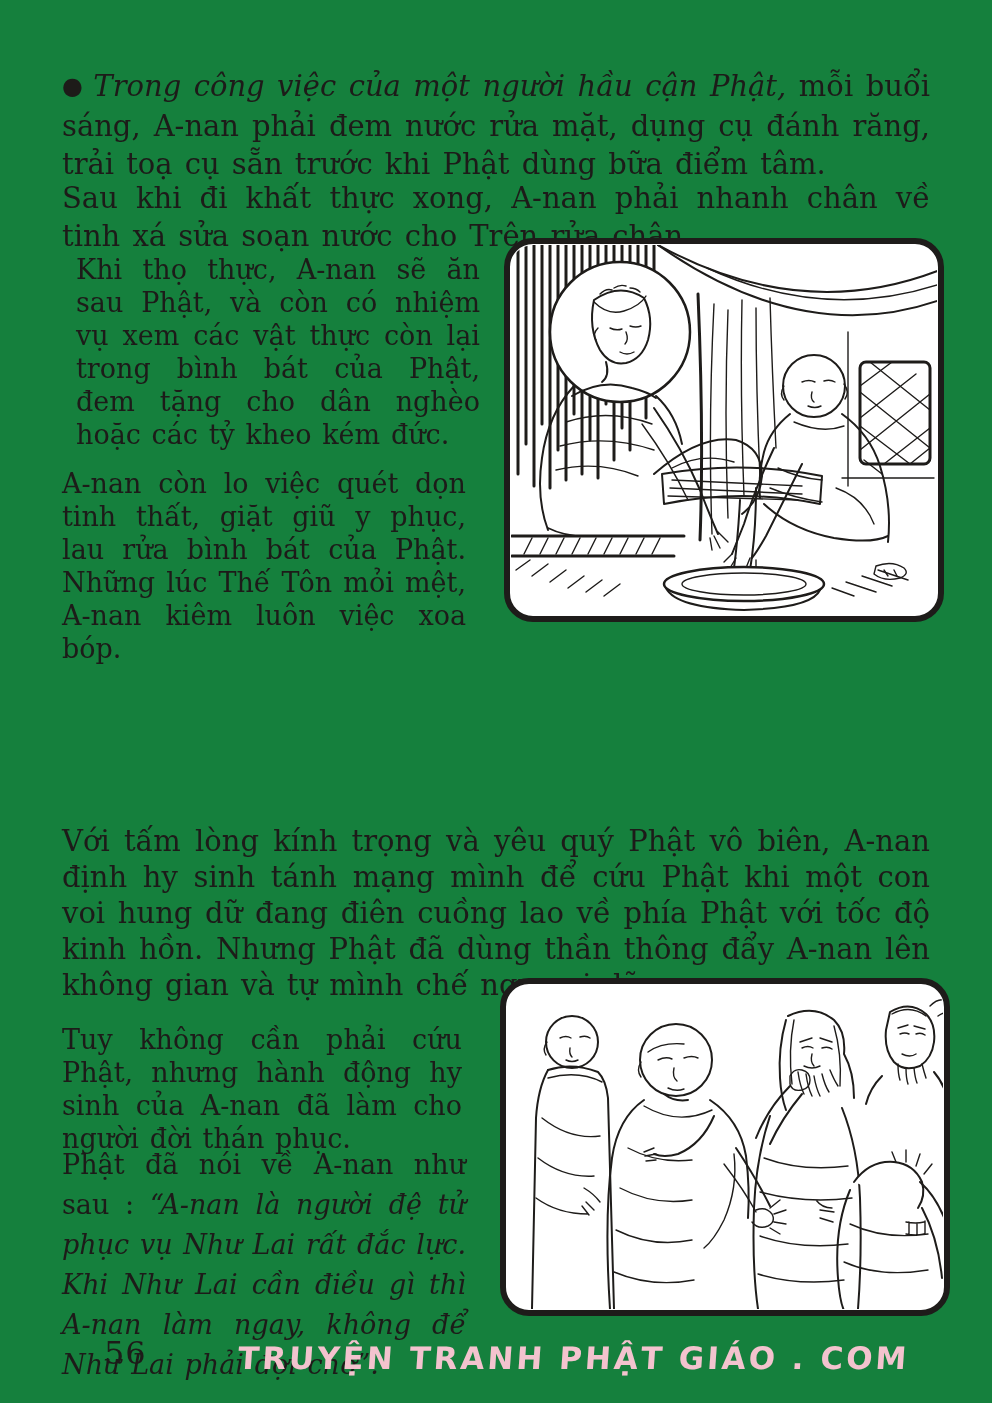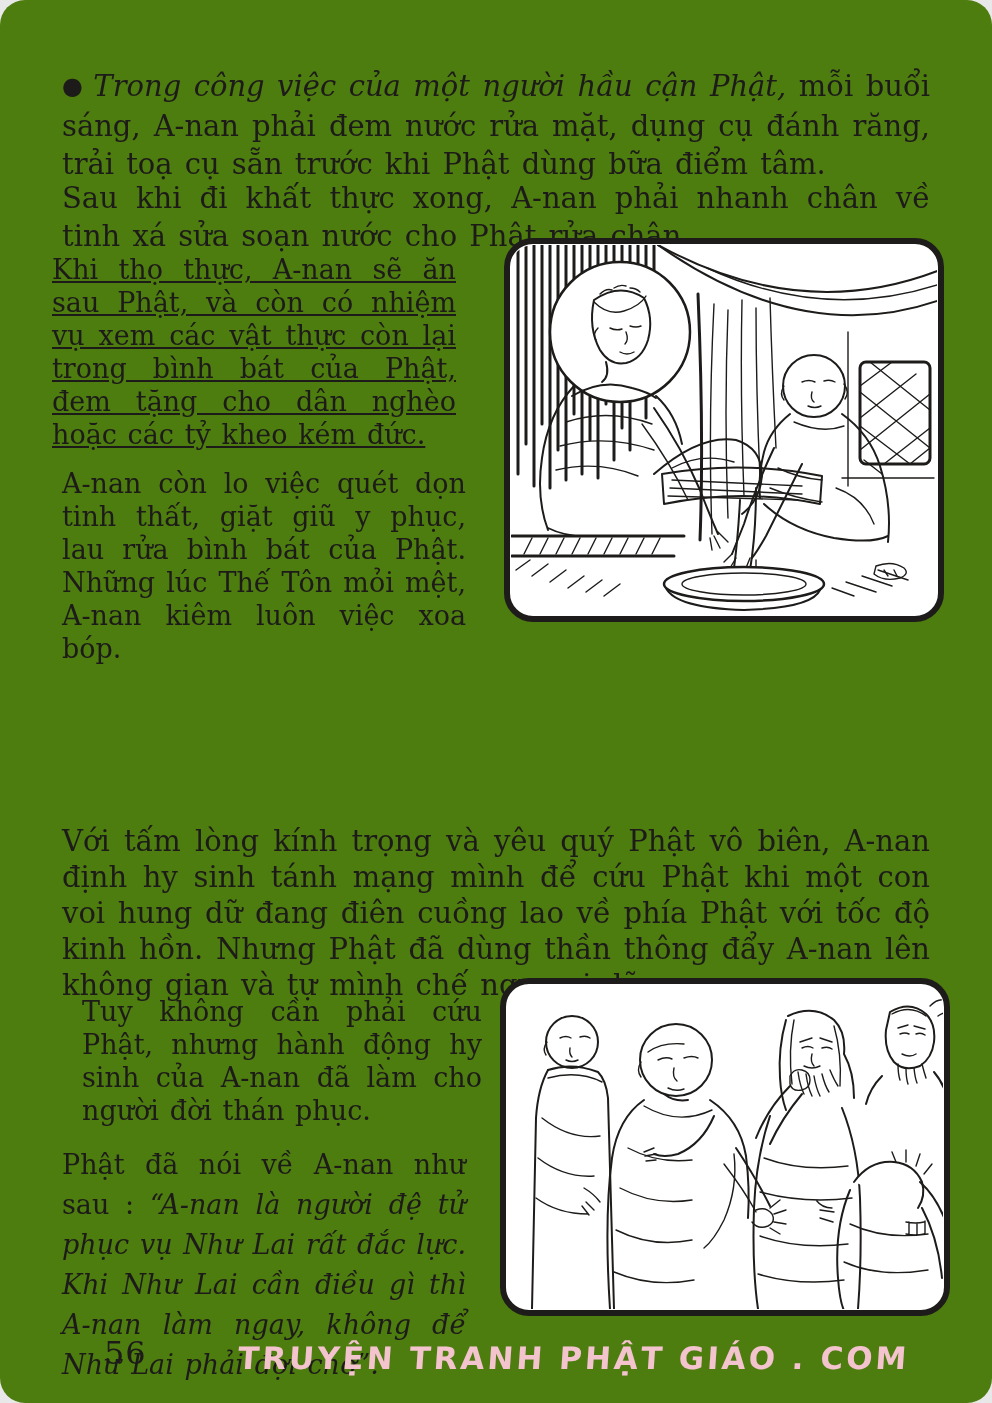--- a/index.html
+++ b/index.html
@@ -1,21 +1,20 @@
 <!DOCTYPE html>
 <html><head>
 <meta charset="utf-8">
 <style>
   html,body { margin:0; padding:0; background:#e8e8e8; }
   .page {
     position:relative; width:992px; height:1403px;
-    background:#4d7c0f; overflow:hidden;
+    background:#15803d; overflow:hidden;
     font-family:"DejaVu Serif","Liberation Serif",serif;
     color:#1d1b19;
-    border-radius:25px;
   }
   .para {
     position:absolute; text-align:justify;
     font-size:29px; line-height:38px; word-spacing:0.10em;
   }
   .col { font-size:27px; line-height:33px; word-spacing:0.08em; }
   .it { font-style:italic; }
   .bullet { font-style:normal; font-size:24px; padding-right:10px; position:relative; top:-2px; }
   figure { position:absolute; margin:0; }
   figure svg { display:block; }
@@ -33,23 +32,23 @@
     color:#f3c3ce; white-space:nowrap; transform:skewX(-4deg);
   }
 </style>
 </head>
 <body>
 
 <div class="page">
 
   <p class="para" id="p1" style="left:62px; top:38px; width:868px;"><span class="bullet">●</span><span class="it">Trong công việc của một người hầu cận Phật,</span><span> mỗi buổi sáng, A-nan phải đem nước rửa mặt, dụng cụ đánh răng, trải toạ cụ sẵn trước khi Phật dùng bữa điểm tâm.</span></p>
 
-  <p class="para" id="p2" style="left:62px; top:150px; width:868px;">Sau khi đi khất thực xong, A-nan phải nhanh chân về tinh xá sửa soạn nước cho Phật rửa chân.</p>
+  <p class="para" id="p2" style="left:62px; top:150px; width:868px;">Sau khi đi khất thực xong, A-nan phải nhanh chân về tinh xá sửa soạn nước cho Trên rửa chân.</p>
 
-  <p class="para col" id="p3" style="left:52px; top:226px; width:404px;text-decoration:underline;">Khi thọ thực, A-nan sẽ ăn sau Phật, và còn có nhiệm vụ xem các vật thực còn lại trong bình bát của Phật, đem tặng cho dân nghèo hoặc các tỷ kheo kém đức.</p>
+  <p class="para col" id="p3" style="left:76px; top:226px; width:404px;">Khi thọ thực, A-nan sẽ ăn sau Phật, và còn có nhiệm vụ xem các vật thực còn lại trong bình bát của Phật, đem tặng cho dân nghèo hoặc các tỷ kheo kém đức.</p>
 
   <p class="para col" id="p4" style="left:62px; top:440px; width:404px;">A-nan còn lo việc quét dọn tinh thất, giặt giũ y phục, lau rửa bình bát của Phật. Những lúc Thế Tôn mỏi mệt, A-nan kiêm luôn việc xoa bóp.</p>
 
   <figure style="left:502px; top:236px;">
     <svg width="444" height="388" viewBox="0 0 444 388">
       <defs>
         <clipPath id="f1clip">
             <rect x="9" y="9" width="426" height="370" rx="22"></rect>
           </clipPath>
       </defs>
@@ -121,21 +120,21 @@
         <ellipse cx="242" cy="348" rx="62" ry="11" class="thin"></ellipse>
         <path d="M164 352 q10 20 78 22 q68 -2 76 -20"></path>
         <path class="thin" d="M330 352 l22 8 M344 346 l30 10 M360 340 l30 10 M376 334 l30 10"></path>
       </g>
     </svg>
   </figure>
 
 
   <p class="para" id="p6" style="left:62px; top:794px; width:868px; line-height:36px;">Với tấm lòng kính trọng và yêu quý Phật vô biên, A-nan định hy sinh tánh mạng mình để cứu Phật khi một con voi hung dữ đang điên cuồng lao về phía Phật với tốc độ kinh hồn. Nhưng Phật đã dùng thần thông đẩy A-nan lên không gian và tự mình chế ngự voi dữ.</p>
 
-  <p class="para col" id="p7" style="left:62px; top:968px; width:400px;margin-left:20px;">Tuy không cần phải cứu Phật, nhưng hành động hy sinh của A-nan đã làm cho người đời thán phục.</p>
+  <p class="para col" id="p7" style="left:62px; top:996px; width:400px;">Tuy không cần phải cứu Phật, nhưng hành động hy sinh của A-nan đã làm cho người đời thán phục.</p>
 
   <p class="para col" id="p8" style="left:62px; top:1118px; width:404px; line-height:40px;"><span>Phật đã nói về A-nan như sau : </span><span class="it">“A-nan là người đệ tử phục vụ Như Lai rất đắc lực. Khi Như Lai cần điều gì thì A-nan làm ngay, không để Như Lai phải đợi chờ”.</span></p>
 
   <figure style="left:498px; top:976px;">
     <svg width="454" height="342" viewBox="0 0 454 342">
       <defs>
         <clipPath id="f2clip">
             <rect x="9" y="9" width="436" height="324" rx="22"></rect>
           </clipPath>
       </defs>

